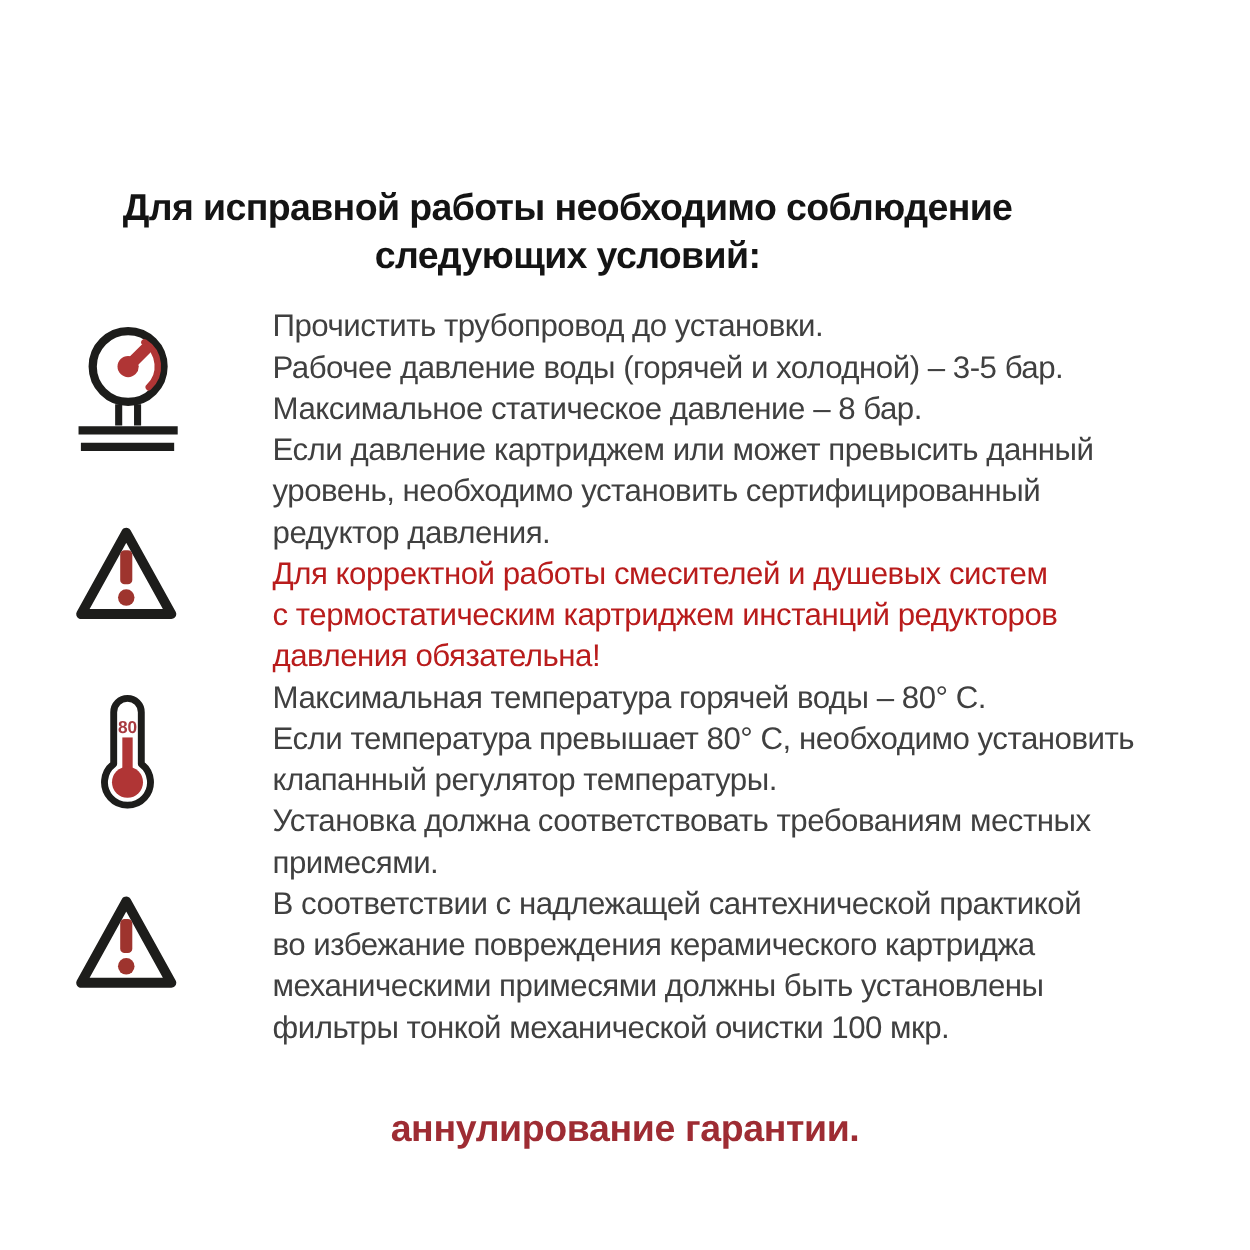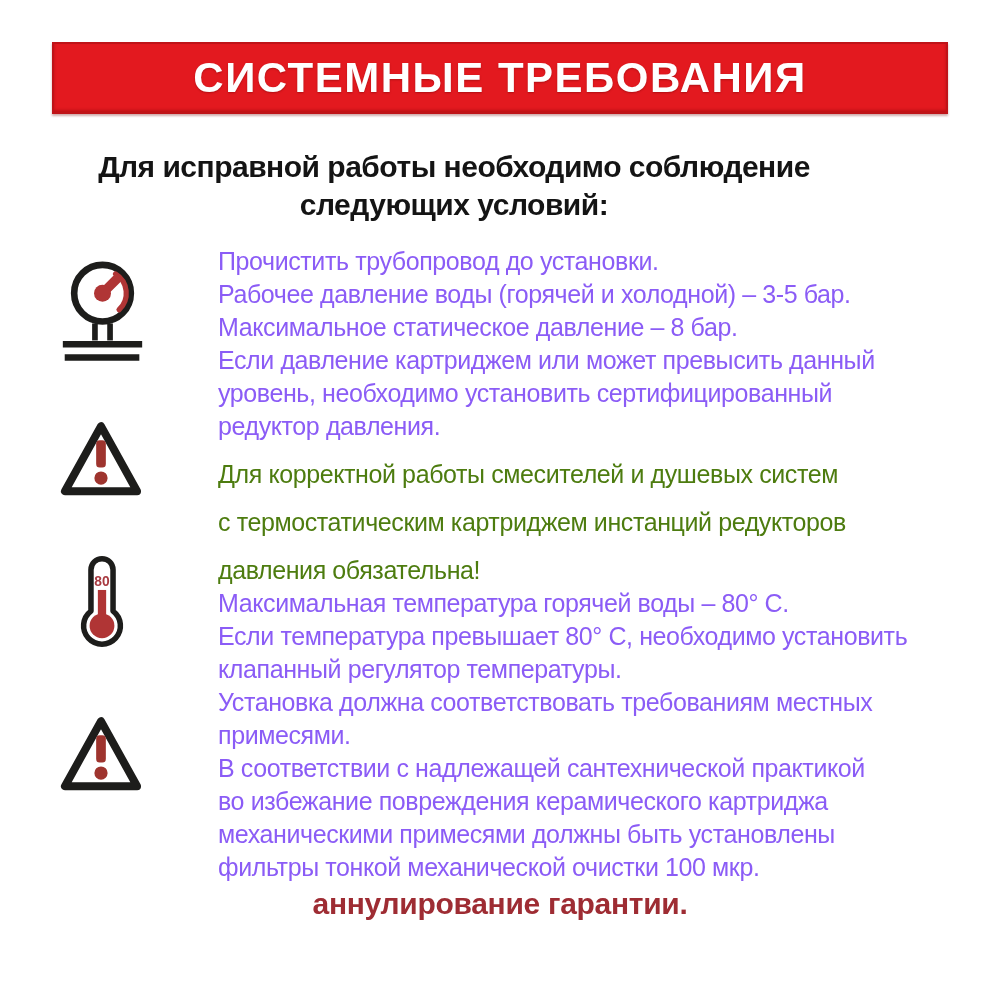--- a/index.html
+++ b/index.html
@@ -68,50 +68,46 @@
   .icon-triangle-2 { left: 2px;  top: 468px; }
   .req-lines {
     position: absolute;
     left: 163px;
     top: 0;
     width: 727px;
   }
   .req-line {
     font-size: 25px;
     line-height: 33px;
-    color: #8b5cf6;
+    color: #404040;
     letter-spacing: -0.4px;
     white-space: nowrap;
   }
   .req-line.red {
-    color: #4d7c0f;
-    margin-top: 15px;
+    color: #b91c1c;
   }
   
   .footer {
     position: absolute;
     left: 0;
     top: 884px;
     width: 1000px;
     text-align: center;
     color: #9e2c33;
     font-size: 30px;
     font-weight: bold;
     line-height: 40px;
     letter-spacing: -0.3px;
   }
 </style>
 </head>
 <body>
 
 <div class="page">
 
-  <div class="banner">
-    <span class="banner-title">СИСТЕМНЫЕ ТРЕБОВАНИЯ</span>
-  </div>
 
   <div class="subtitle">
     <div>Для исправной работы необходимо соблюдение</div>
     <div>следующих условий:</div>
   </div>
 
   <div class="content">
 
     <svg class="icon icon-gauge" width="85" height="106" viewBox="0 0 90 112">
       <circle cx="45" cy="34" r="30" fill="#ffffff" stroke="#1d1d1b" stroke-width="7"></circle>

